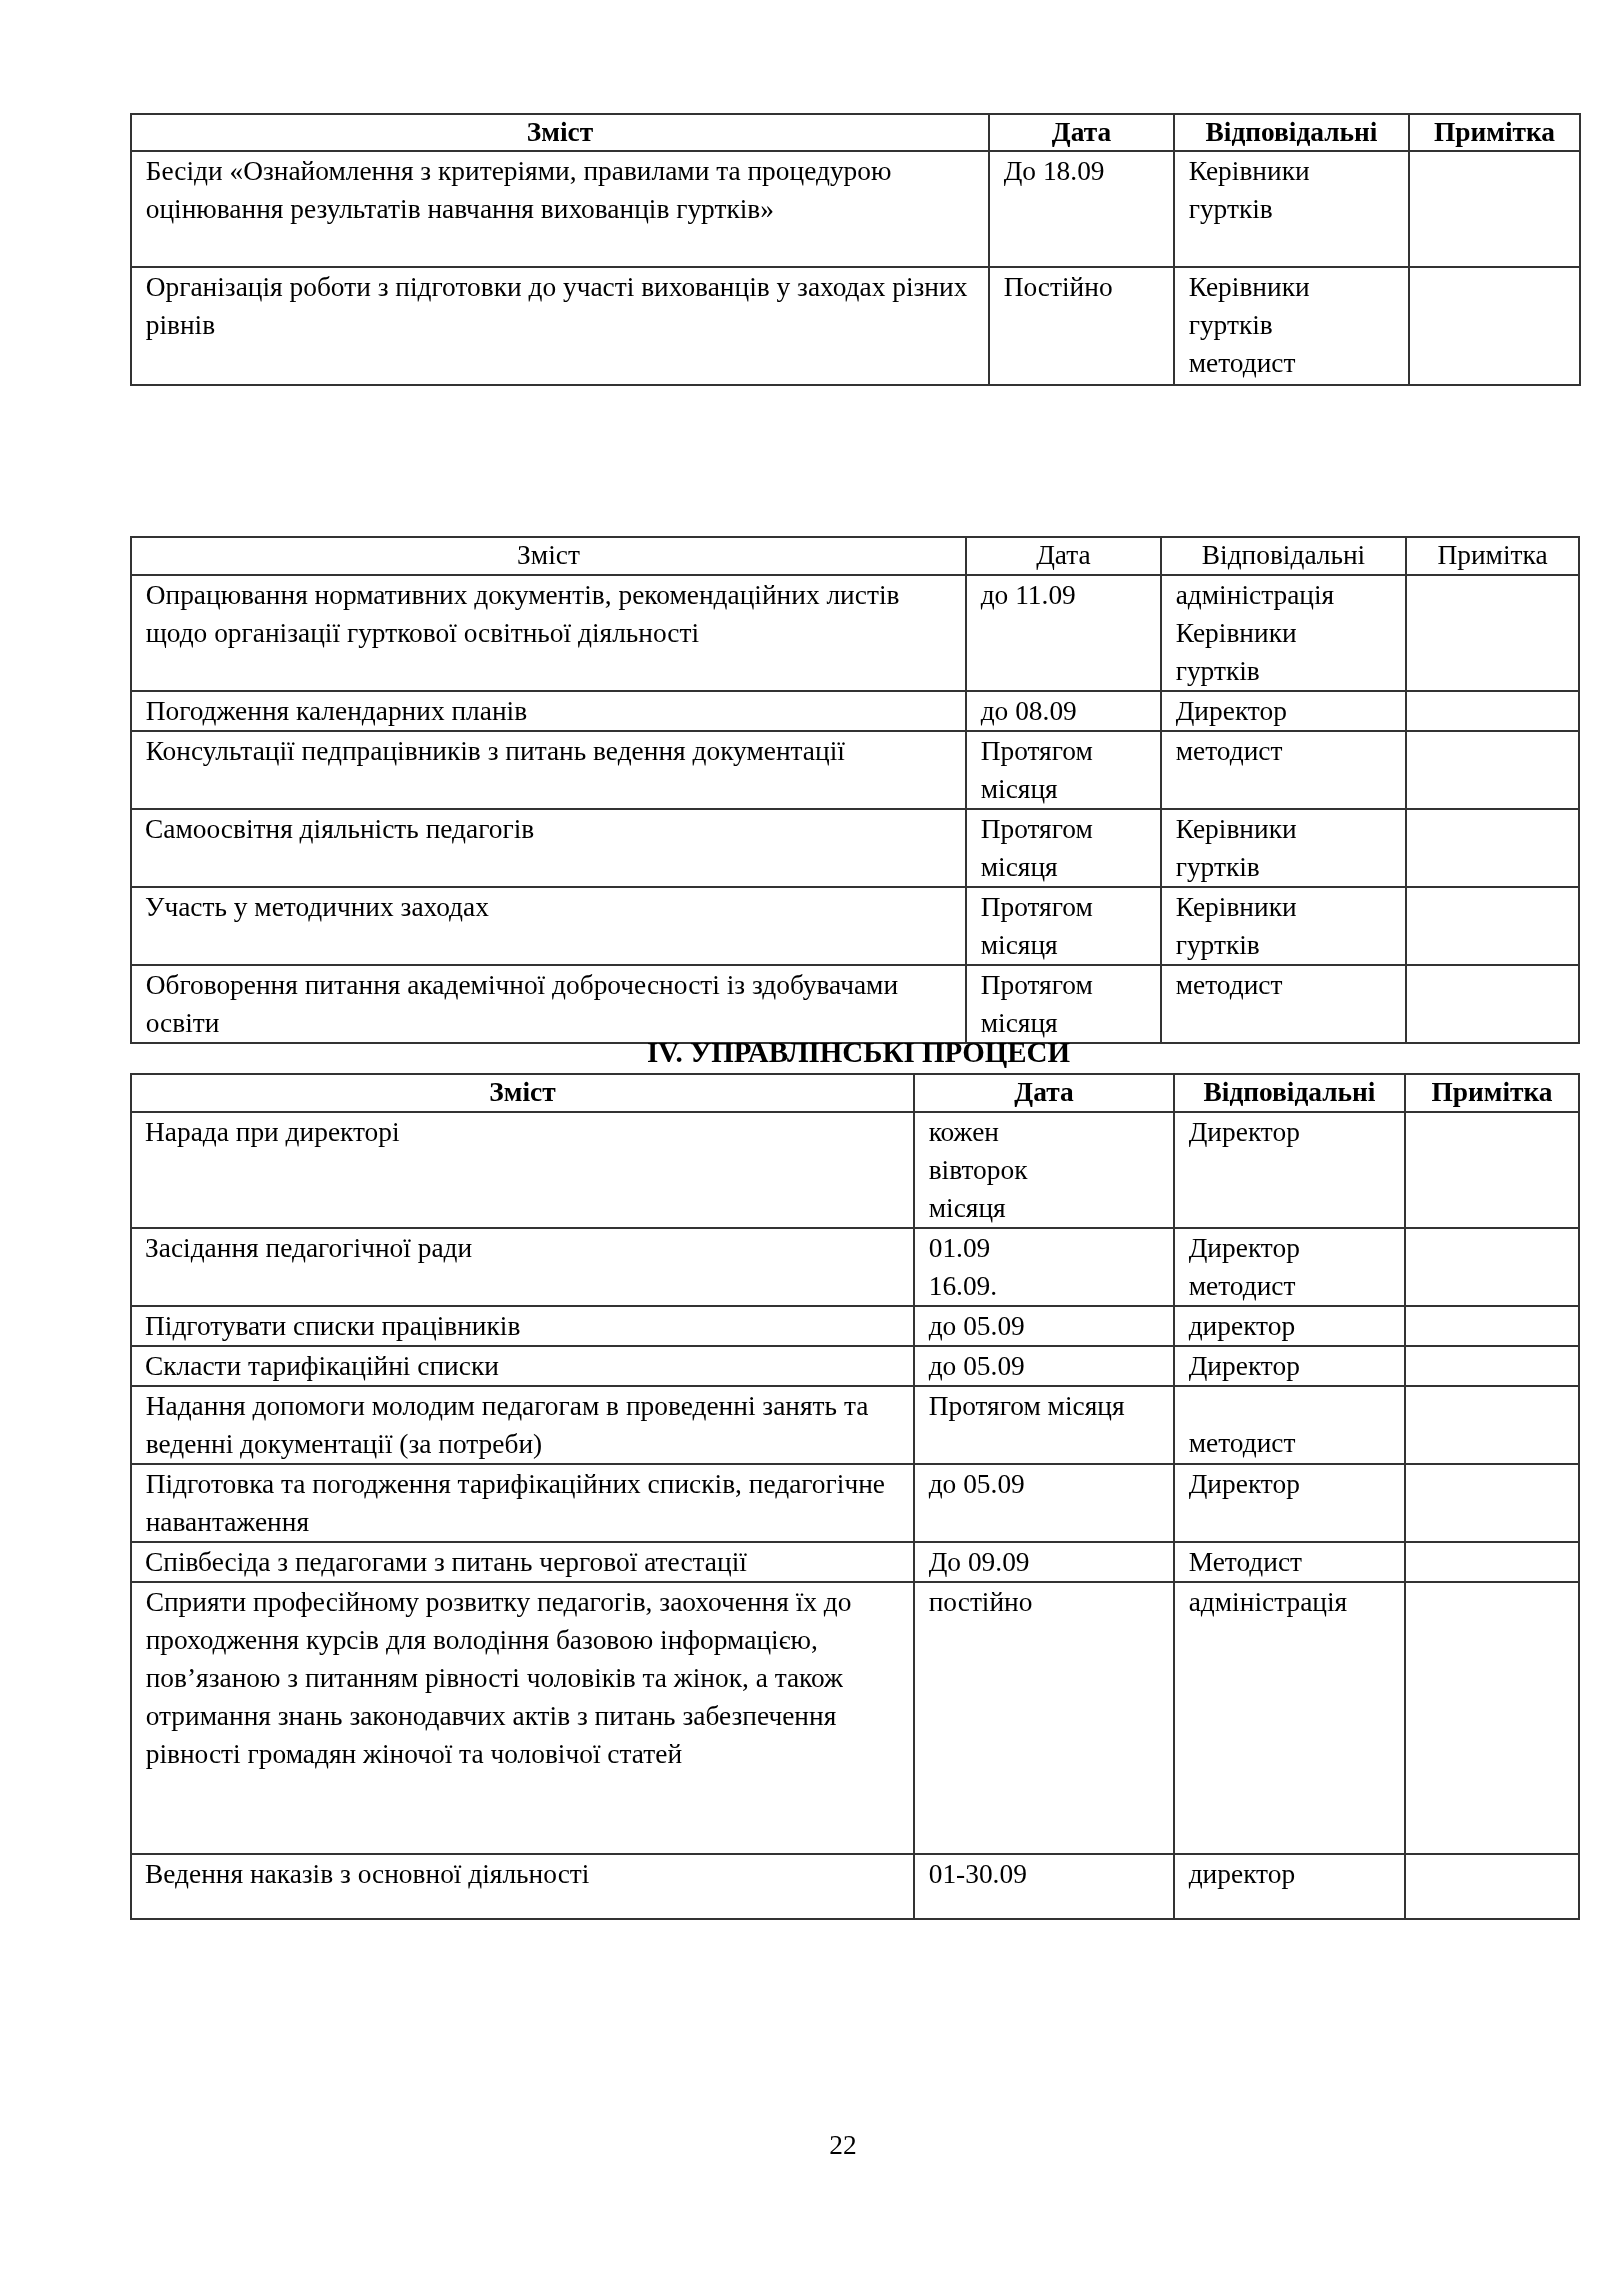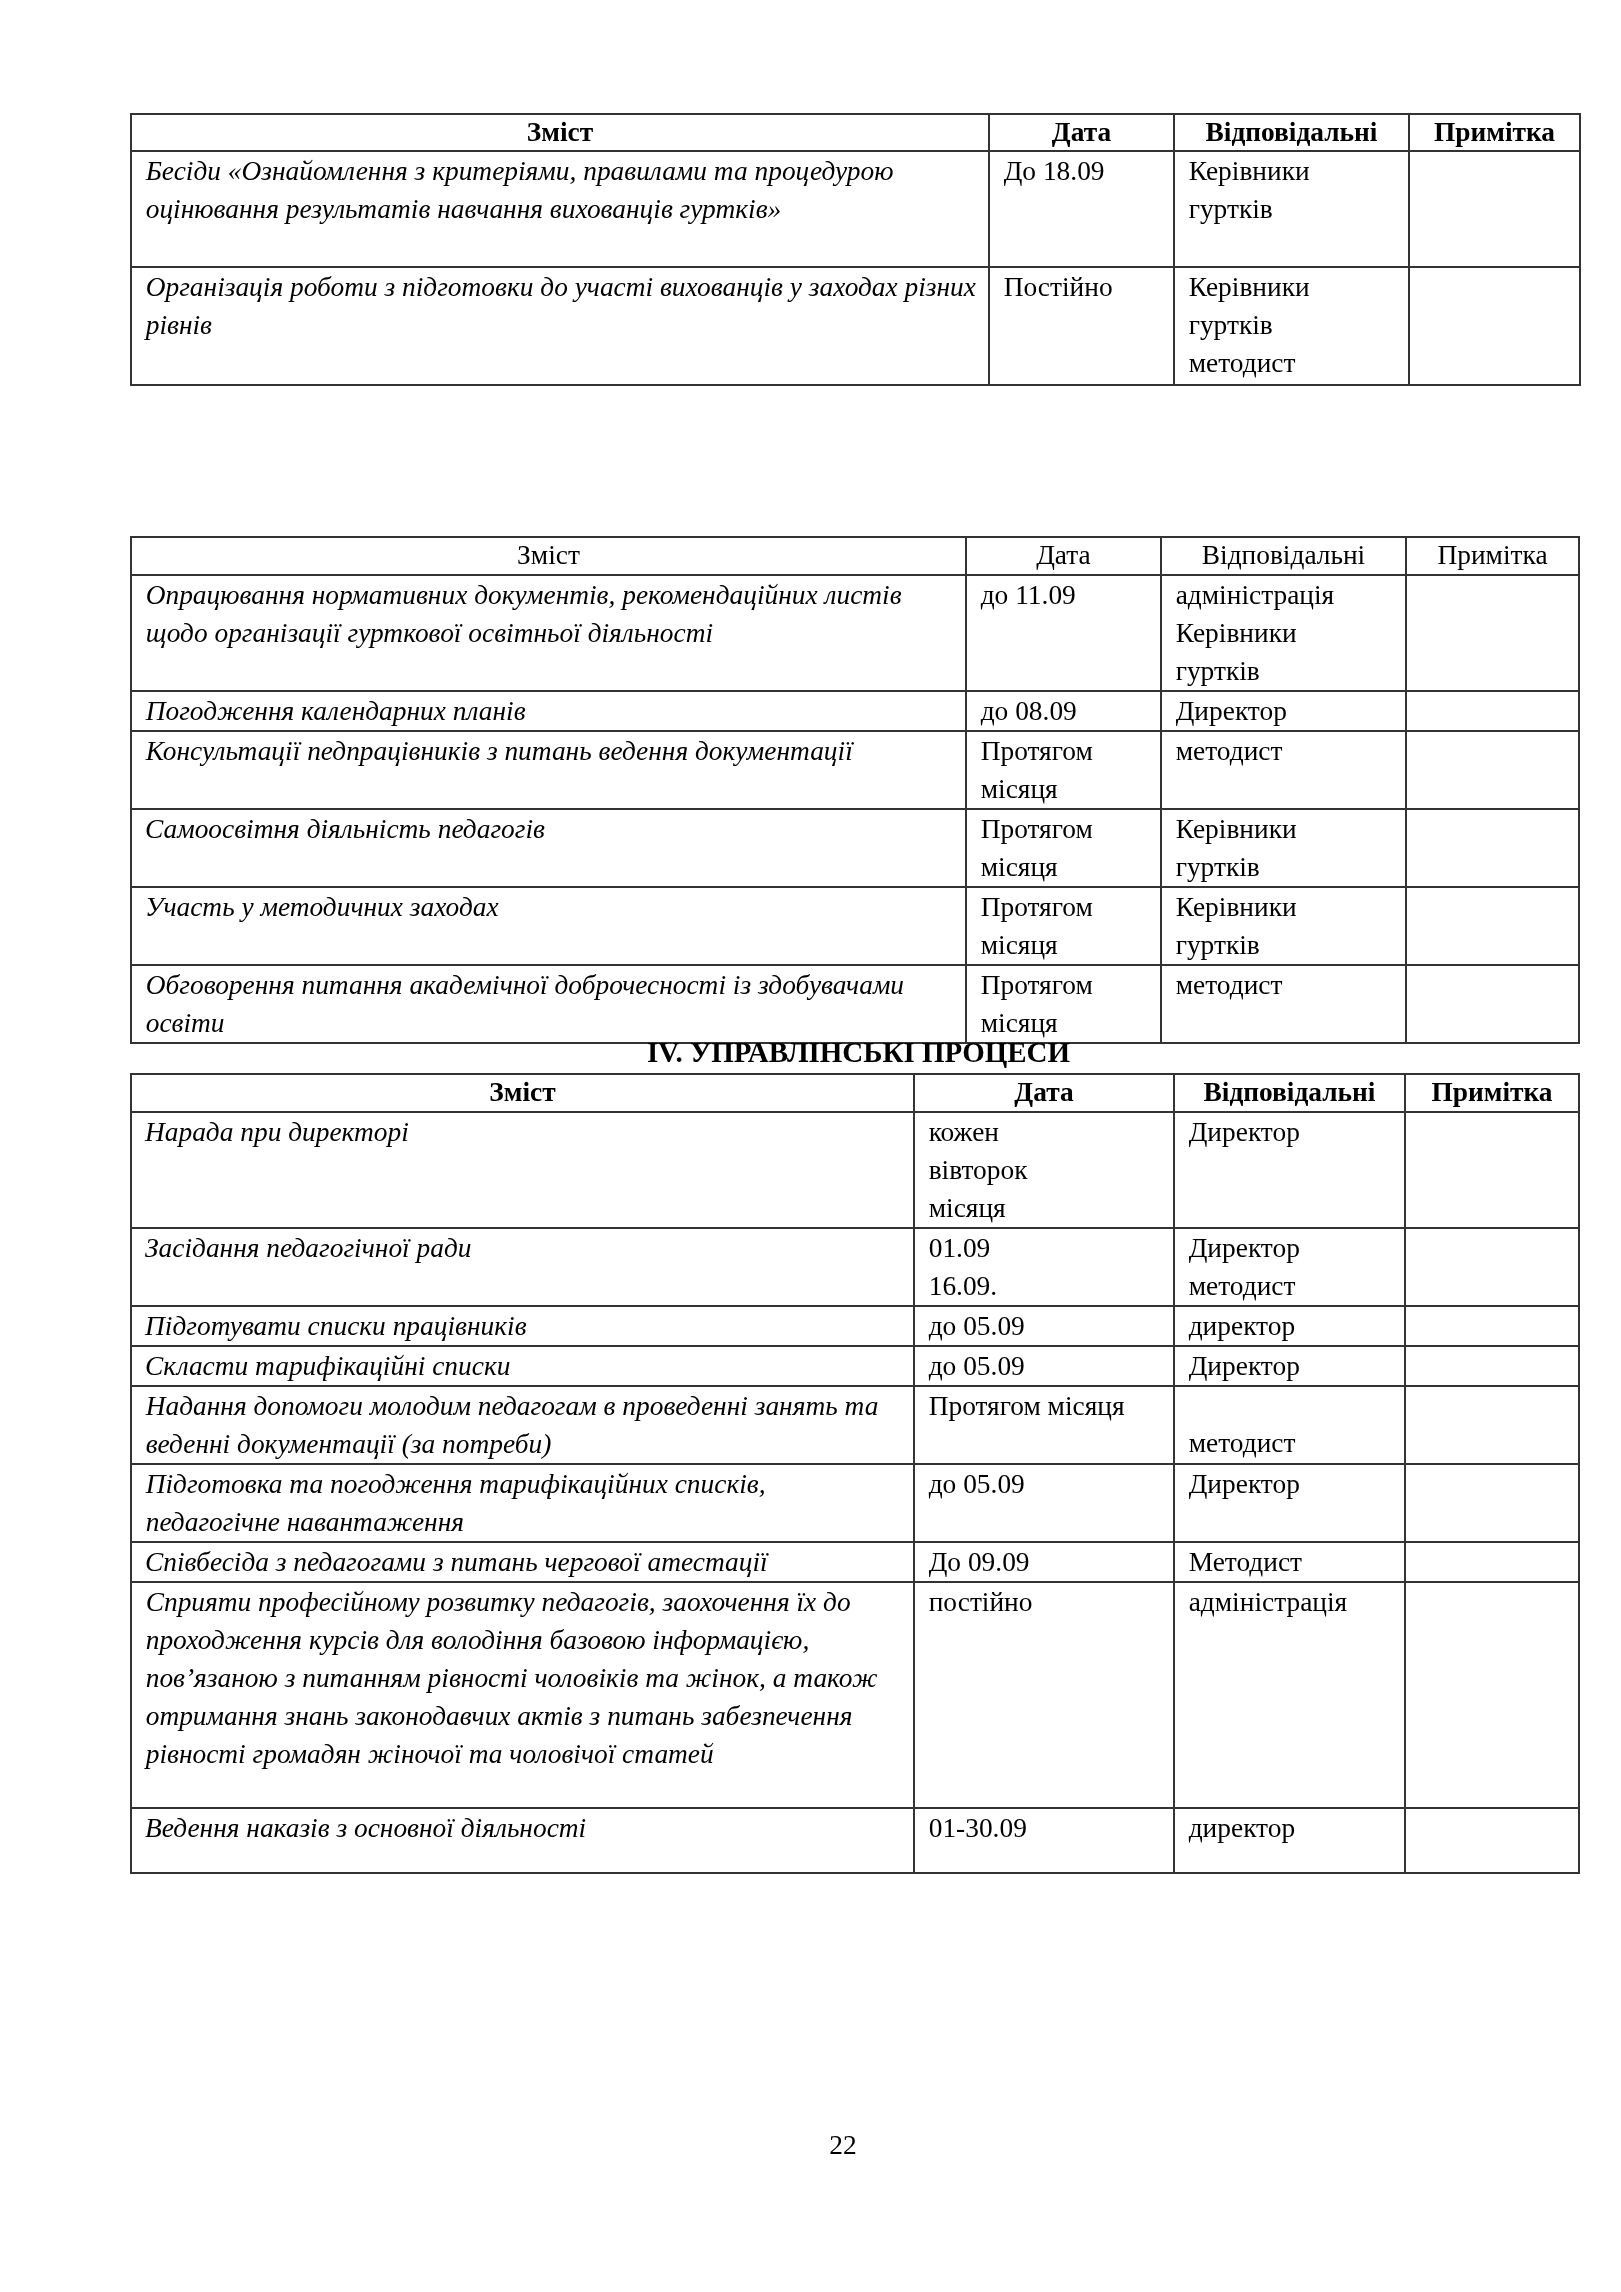--- a/index.html
+++ b/index.html
@@ -4,21 +4,21 @@
 <style>
   html, body { margin: 0; padding: 0; background: #ffffff; }
   body { width: 1621px; height: 2293px; position: relative; overflow: hidden;
          font-family: "Liberation Serif", "DejaVu Serif", serif; color: #000; }
   .page { position: absolute; left: 0; top: 0; width: 1621px; height: 2293px; background: #fff; }
   table.plan { position: absolute; left: 130px; width: 1449px; border-collapse: collapse; table-layout: fixed; }
   table.plan td, table.plan th { border: 2px solid #333; vertical-align: top; padding: 0 11.8px 0 13.7px;
          font-size: 27.4px; line-height: 38px; font-weight: normal; text-align: left; }
   table.plan th { text-align: center; padding: 0 3.9px; line-height: 34px; }
   table.bold-head th { font-weight: bold; }
-  td.content { text-align: justify; font-style: italic; }
+  td.content { text-align: justify; }
   td.content.nojust { text-align: left; padding-left: 13px; }
   .line { display: block; }
   .section-title { position: absolute; left: 134px; width: 1449px; text-align: center;
          font-weight: bold; font-size: 29px; line-height: 35px; }
   .page-number { position: absolute; left: 0; width: 1686px; text-align: center; top: 2129px; font-size: 27.4px; line-height: 33px; }
   #t1 { top: 113px; }
   #t2 { top: 536px; }
   #t3 { top: 1073px; }
   #title3 { top: 498px; }
   #title4 { top: 1035px; }
@@ -238,21 +238,21 @@
     <tr style="height:39px">
       <td class="content nojust">Співбесіда з педагогами з питань чергової атестації</td>
       <td>
             <span class="line">До 09.09</span>
           </td>
       <td>
             <span class="line">Методист</span>
           </td>
       <td></td>
     </tr>
-    <tr style="height:226px">
+    <tr style="height:272px">
       <td class="content">Сприяти професійному розвитку педагогів, заохочення їх до проходження курсів для володіння базовою інформацією, пов’язаною з питанням рівності чоловіків та жінок, а також отримання знань законодавчих актів з питань забезпечення рівності громадян жіночої та чоловічої статей</td>
       <td>
             <span class="line">постійно</span>
           </td>
       <td>
             <span class="line">адміністрація</span>
           </td>
       <td></td>
     </tr>
     <tr style="height:65px">

